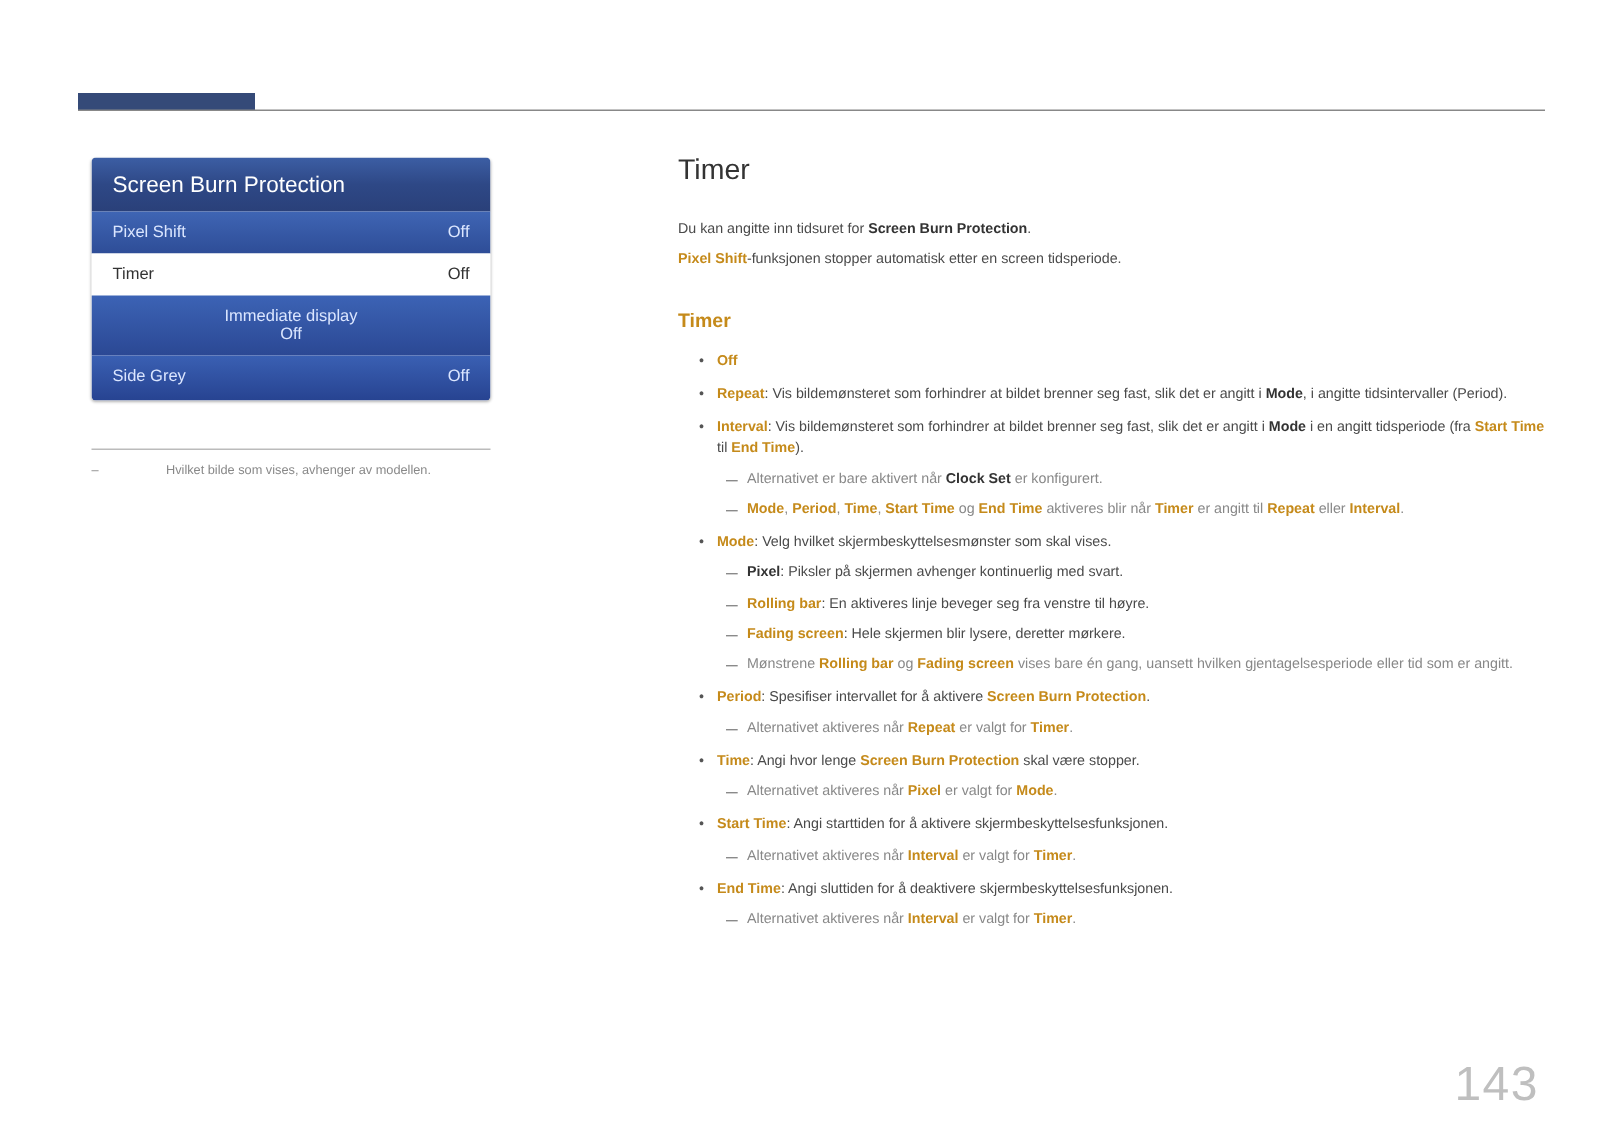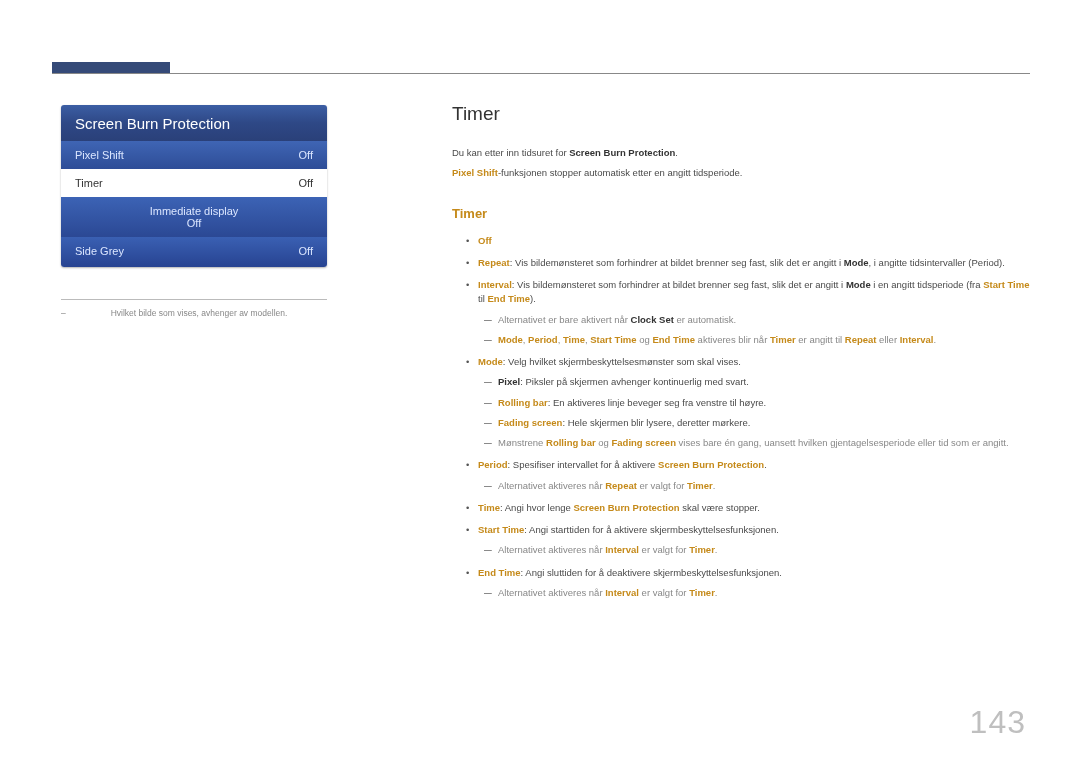--- a/index.html
+++ b/index.html
@@ -145,40 +145,40 @@
   </div>
 </div>
 
 <div class="footnote-sep"></div>
 <div class="footnote">Hvilket bilde som vises, avhenger av modellen.</div>
 
 <div class="content">
   <div class="h1">Timer</div>
 
   <div class="intro1">
-    <span>Du kan etter inn tidsuret for </span><b>Screen Burn Protection</b><span>.</span>
+    <span>Du kan angitte inn tidsuret for </span><b>Screen Burn Protection</b><span>.</span>
   </div>
   <div class="intro2">
-    <b class="golden">Pixel Shift</b><span>-funksjonen stopper automatisk etter en angitt tidsperiode.</span>
+    <b class="golden">Pixel Shift</b><span>-funksjonen stopper automatisk etter en screen tidsperiode.</span>
   </div>
 
   <div class="h2">Timer</div>
 
   <ul class="lvl1">
     <li><b class="golden">Off</b></li>
 
     <li>
       <b class="golden">Repeat</b><span>: Vis bildemønsteret som forhindrer at bildet brenner seg fast, slik det er angitt i </span><b>Mode</b><span>, i angitte tidsintervaller (Period).</span>
     </li>
 
     <li>
       <b class="golden">Interval</b><span>: Vis bildemønsteret som forhindrer at bildet brenner seg fast, slik det er angitt i </span><b>Mode</b><span> i en angitt tidsperiode (fra </span><b class="golden">Start Time</b><span> til </span><b class="golden">End Time</b><span>).</span>
       <ul class="lvl2">
         <li class="dash grey">
-          <span>Alternativet er bare aktivert når </span><b>Clock Set</b><span> er automatisk.</span>
+          <span>Alternativet er bare aktivert når </span><b>Clock Set</b><span> er konfigurert.</span>
         </li>
         <li class="dash grey">
           <b class="golden">Mode</b><span>, </span><b class="golden">Period</b><span>, </span><b class="golden">Time</b><span>, </span><b class="golden">Start Time</b><span> og </span><b class="golden">End Time</b><span> aktiveres blir når </span><b class="golden">Timer</b><span> er angitt til </span><b class="golden">Repeat</b><span> eller </span><b class="golden">Interval</b><span>.</span>
         </li>
       </ul>
     </li>
 
     <li>
       <b class="golden">Mode</b><span>: Velg hvilket skjermbeskyttelsesmønster som skal vises.</span>
       <ul class="lvl2">
@@ -195,20 +195,25 @@
       <b class="golden">Period</b><span>: Spesifiser intervallet for å aktivere </span><b class="golden">Screen Burn Protection</b><span>.</span>
       <ul class="lvl2">
         <li class="dash grey">
           <span>Alternativet aktiveres når </span><b class="golden">Repeat</b><span> er valgt for </span><b class="golden">Timer</b><span>.</span>
         </li>
       </ul>
     </li>
 
     <li>
       <b class="golden">Time</b><span>: Angi hvor lenge </span><b class="golden">Screen Burn Protection</b><span> skal være stopper.</span>
+      <ul class="lvl2">
+        <li class="dash grey">
+          <span>Alternativet aktiveres når </span><b class="golden">Pixel</b><span> er valgt for </span><b class="golden">Mode</b><span>.</span>
+        </li>
+      </ul>
     </li>
 
     <li>
       <b class="golden">Start Time</b><span>: Angi starttiden for å aktivere skjermbeskyttelsesfunksjonen.</span>
       <ul class="lvl2">
         <li class="dash grey">
           <span>Alternativet aktiveres når </span><b class="golden">Interval</b><span> er valgt for </span><b class="golden">Timer</b><span>.</span>
         </li>
       </ul>
     </li>

